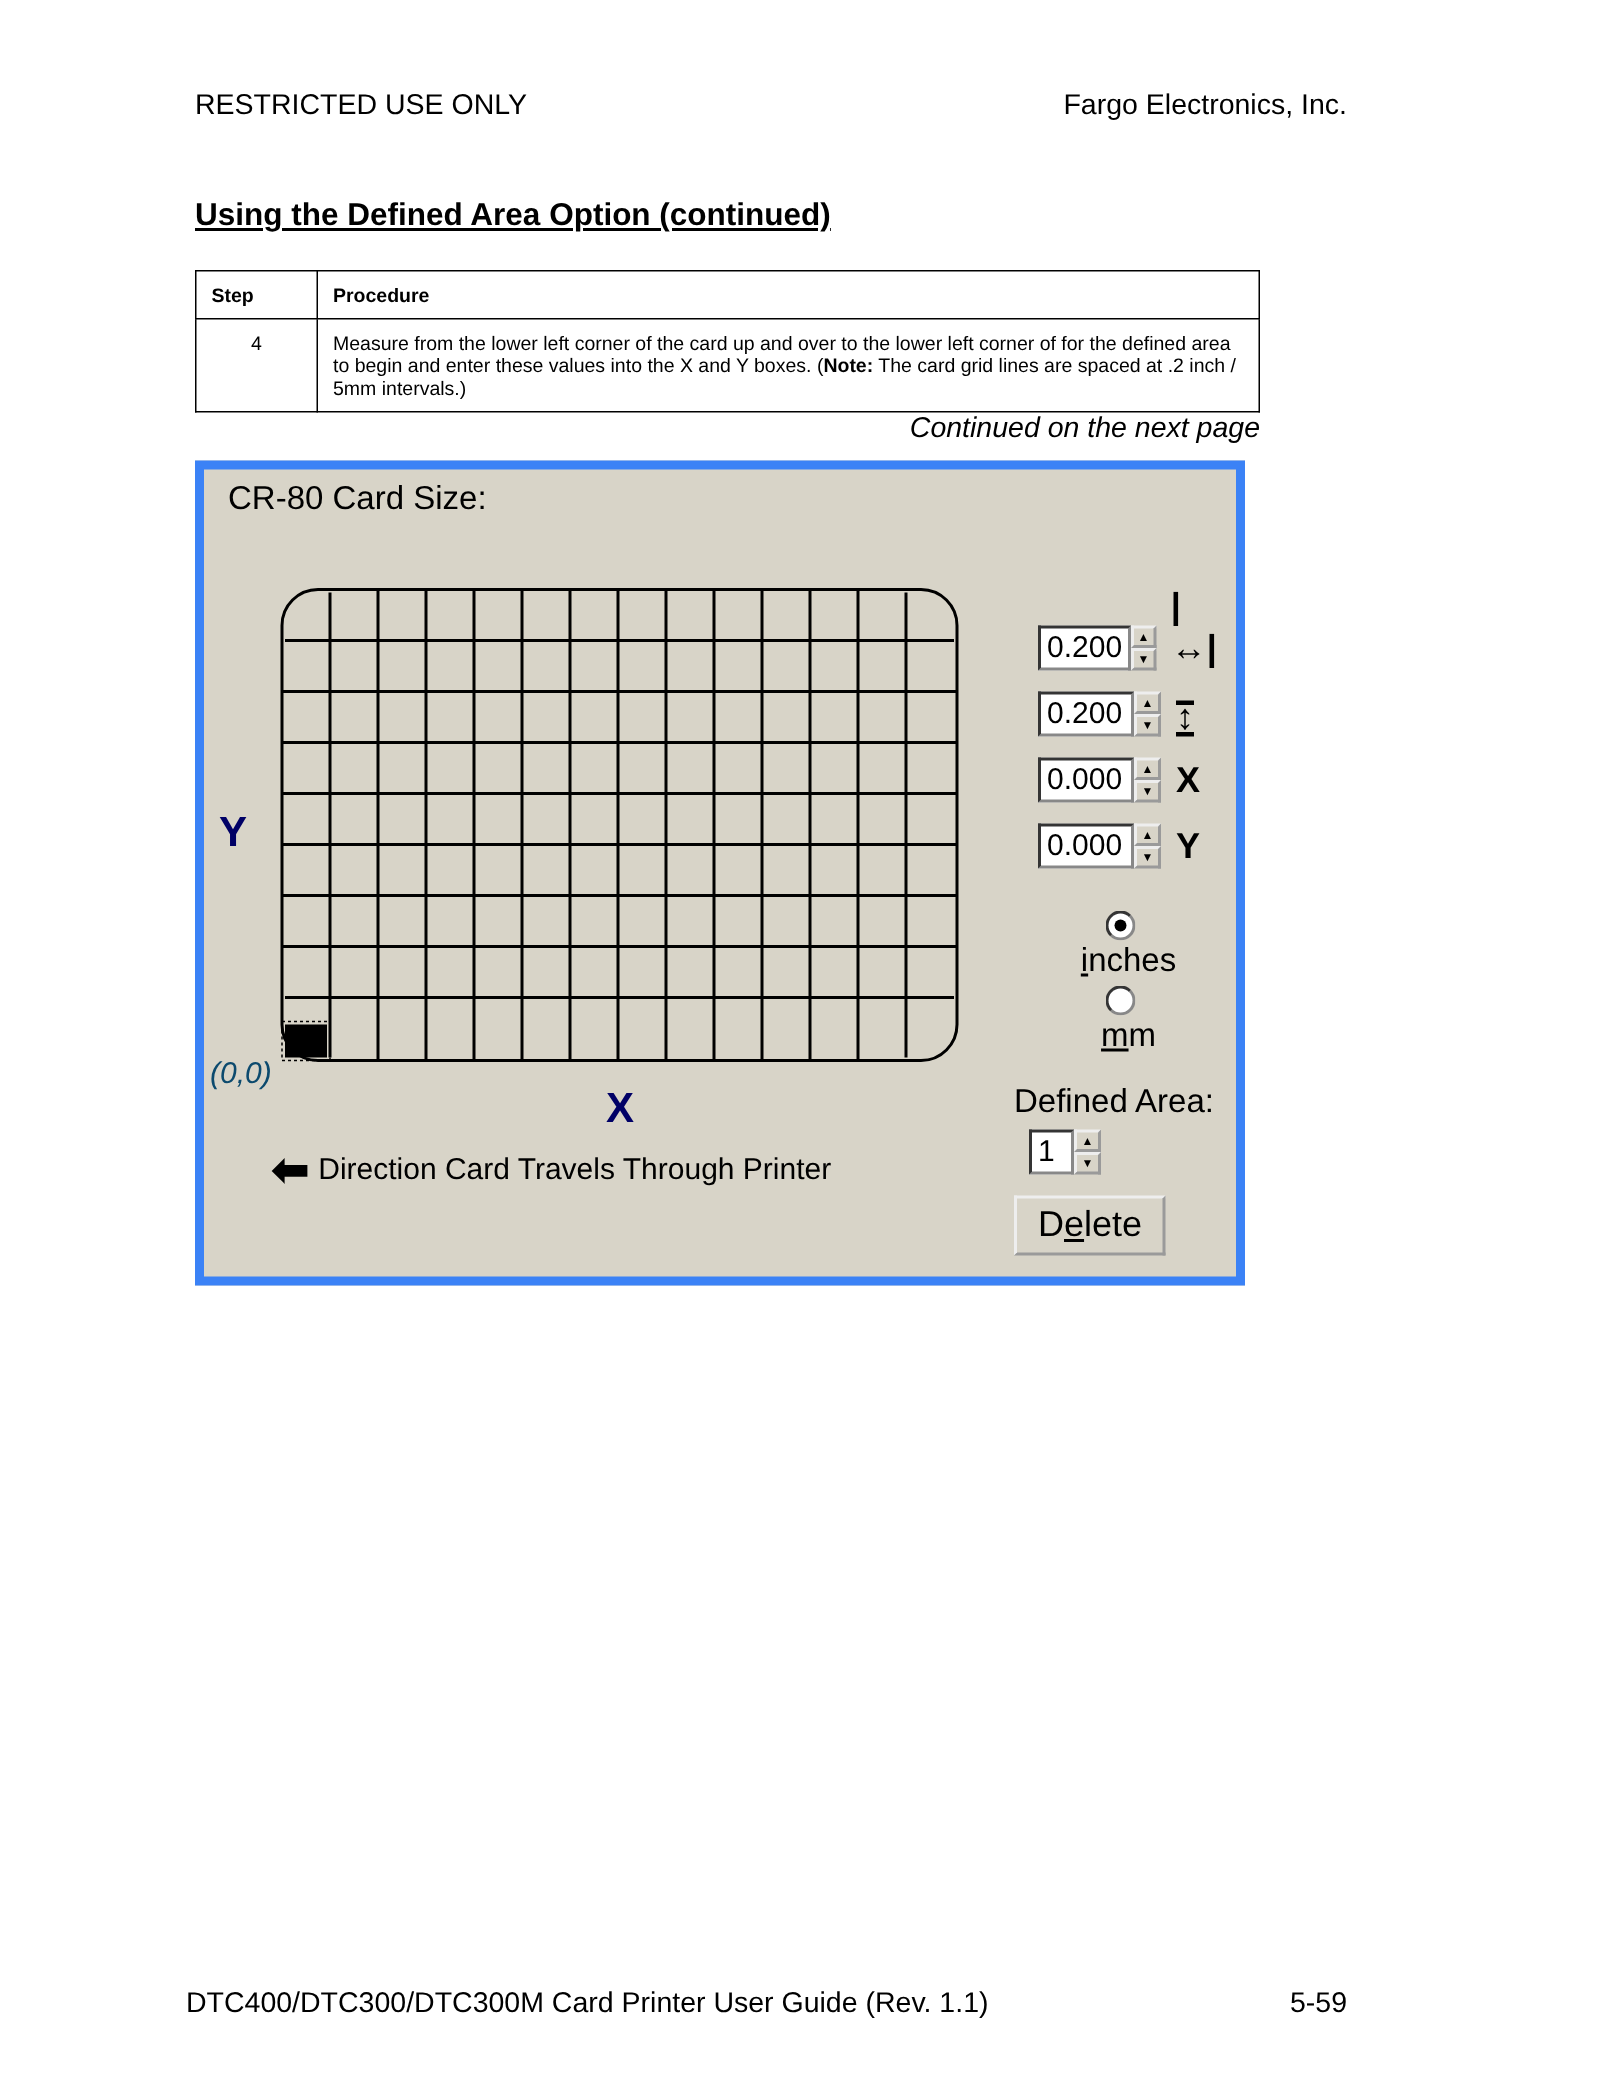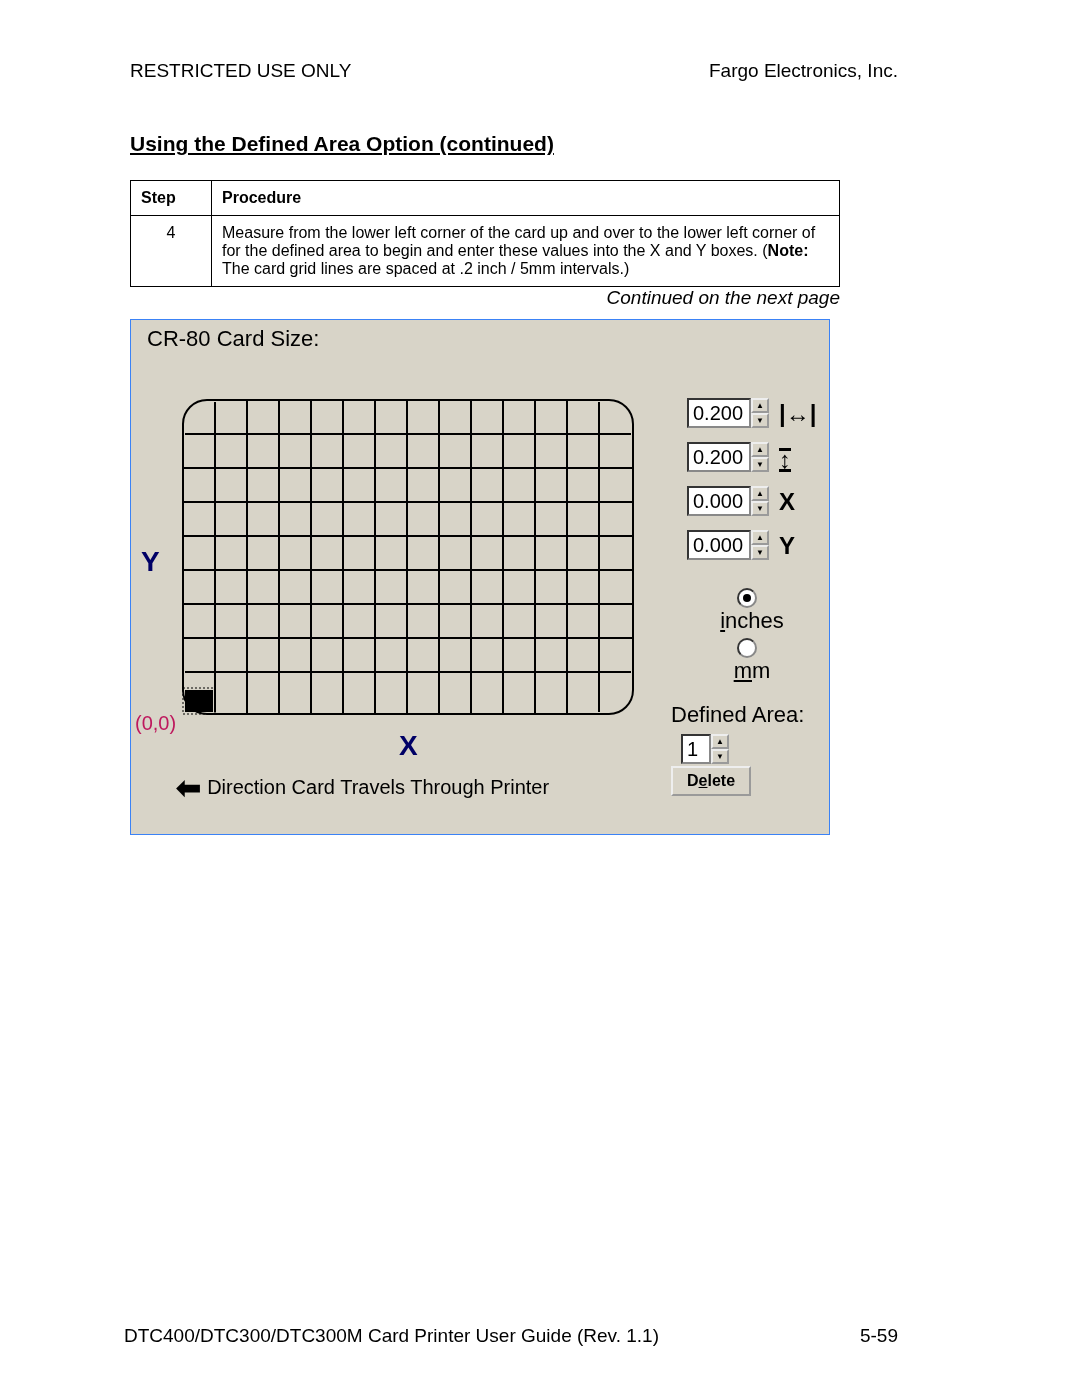--- a/index.html
+++ b/index.html
@@ -23,21 +23,21 @@
   }
   .section-title {
     font-size: 21px;
     font-weight: bold;
     margin-bottom: 24px;
     text-decoration: underline;
   }
   table.proc {
     width: 710px;
     border-collapse: collapse;
-    font-size: 16px;
+    font-size: 13px;
   }
   table.proc th, table.proc td {
     border: 1.5px solid #000;
     padding: 8px 10px;
     text-align: left;
     vertical-align: top;
   }
   table.proc th {
     font-weight: bold;
   }
@@ -49,21 +49,21 @@
     width: 710px;
     text-align: right;
     font-style: italic;
     font-size: 19px;
     margin-bottom: 10px;
   }
   
   .panel {
     width: 700px;
     background: #d8d4c8;
-    border: 1px solid #3b82f6;
+    border: 6px solid #3b82f6;
     padding: 6px 10px 14px 10px;
     box-sizing: border-box;
   }
   .panel-title {
     font-family: "MS Sans Serif", Tahoma, Arial, sans-serif;
     font-size: 22px;
     color: #000;
     margin: 0 0 8px 6px;
   }
   .panel-body {
@@ -82,21 +82,22 @@
     top: 186px;
     font-size: 28px;
     color: #000066;
     font-weight: bold;
   }
   .origin-label {
     position: absolute;
     left: -6px;
     top: 352px;
     font-size: 20px;
-    color: #be185d;
+    color: #0c4a6e;
+    font-style: italic;
   }
   .x-label {
     position: absolute;
     left: 258px;
     top: 370px;
     font-size: 28px;
     color: #000066;
     font-weight: bold;
   }
   .direction-row {
@@ -190,26 +191,25 @@
   .spin-small {
     display: flex;
     align-items: center;
     margin-left: 10px;
   }
   .spin-small .spin-input {
     width: 30px;
   }
   .delete-btn {
     display: inline-block;
-    margin-top: 2px;
+    margin-top: 14px;
     padding: 4px 14px;
     border: 2px outset #eee;
     background: #d8d4c8;
-    font-size: 16px;
-    font-weight: bold;
+    font-size: 24px;
   }
   .underline-first {
     text-decoration: underline;
   }
   .footer-row {
     position: absolute;
     bottom: 50px;
     left: 124px;
     right: 130px;
     display: flex;

